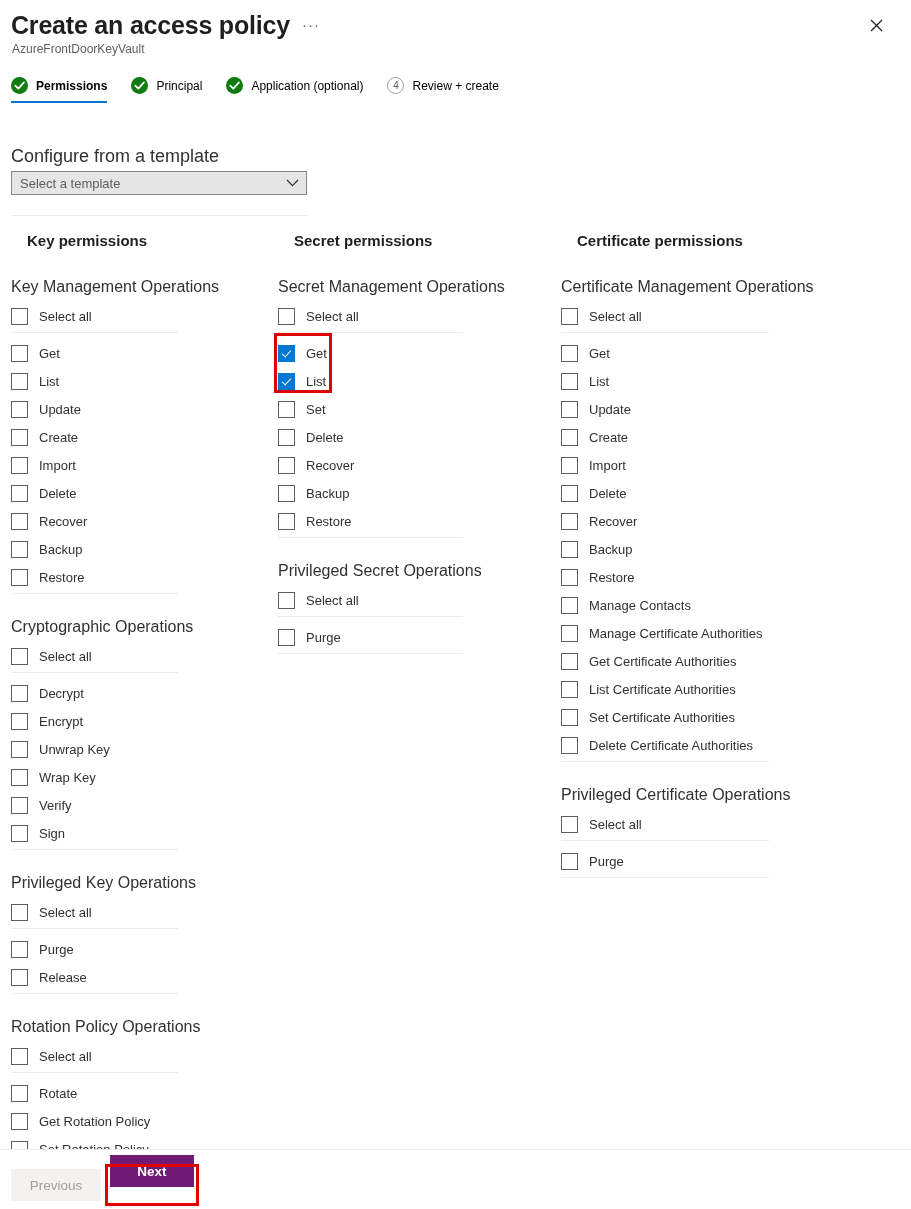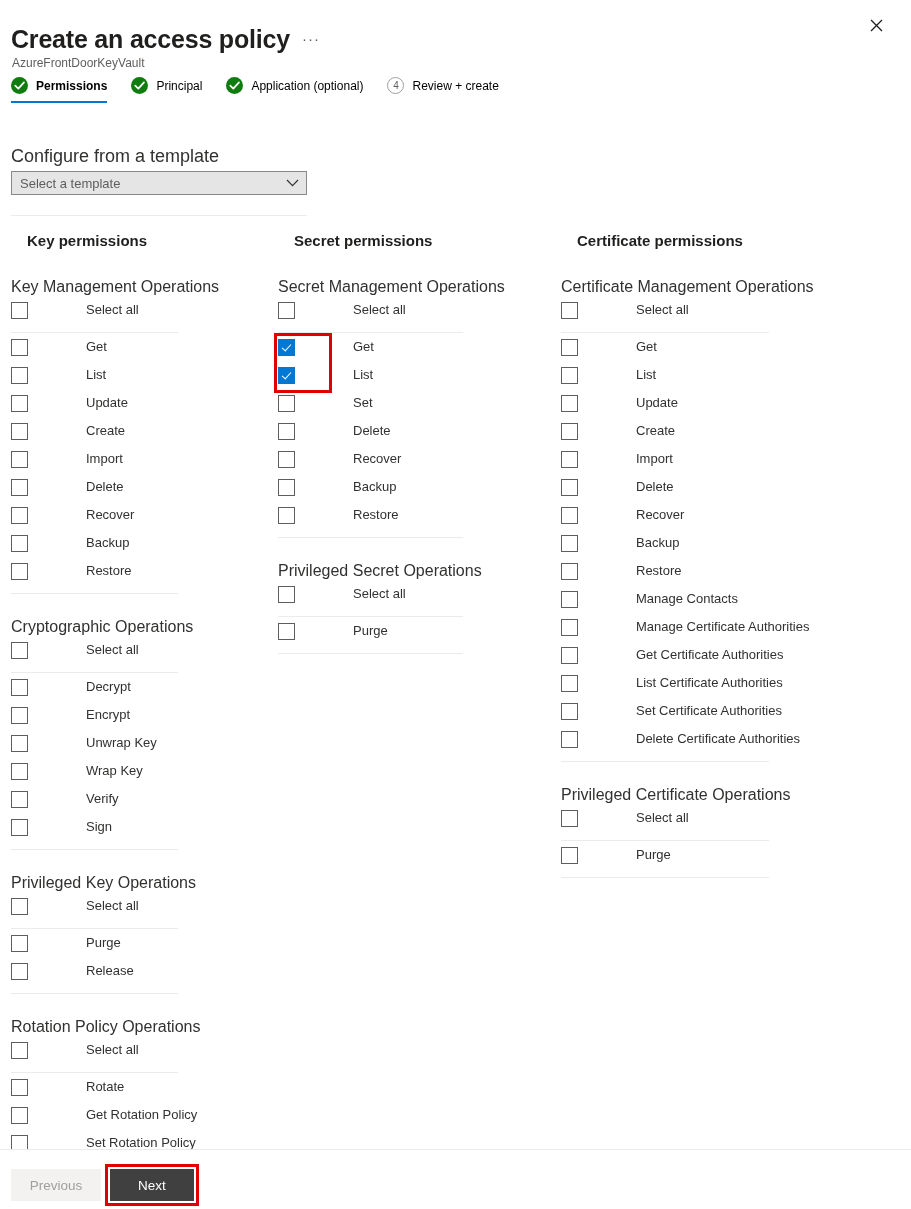--- a/index.html
+++ b/index.html
@@ -19,21 +19,21 @@
 
   
   .header {
     position: absolute;
     left: 0; top: 0;
     width: 911px;
   }
   .title-row {
     display: flex;
     align-items: baseline;
-    padding: 24px 0 0 11px;
+    padding: 10px 0 0 11px;
   }
   .page-title {
     font-size: 25px;
     font-weight: bold;
     color: #201f1e;
     letter-spacing: -0.2px;
     line-height: 30px;
   }
   .ellipsis-btn {
     margin-left: 12px;
@@ -176,23 +176,23 @@
   .group-title {
     font-size: 16px;
     color: #323130;
     margin-bottom: 6px;
   }
   .group { margin-bottom: 0; }
   .group-gap { height: 24px; }
 
   .chk-row {
     display: flex;
+    align-items: center;
     height: 28px;
     cursor: pointer;
-    gap: 47px;
   }
   .chk {
     width: 17px;
     height: 17px;
     border: 1px solid #605e5c;
     background: #ffffff;
     box-sizing: border-box;
     margin-right: 11px;
     flex: 0 0 17px;
     position: relative;
@@ -260,24 +260,24 @@
   }
   .btn-previous {
     left: 11px;
     top: 19px;
     background: #f3f2f1;
     color: #a19f9d;
     cursor: default;
   }
   .btn-next {
     left: 110px;
-    top: 19px;
-    background: #404040;
+    top: 5px;
+    background: #701a75;
     color: #ffffff;
-    font-weight: normal;
+    font-weight: bold;
     width: 84px;
     min-width: 84px;
   }
   #hl-next {
     left: 105px;
     top: 14px;
     width: 94px;
     height: 42px;
   }
 </style>

